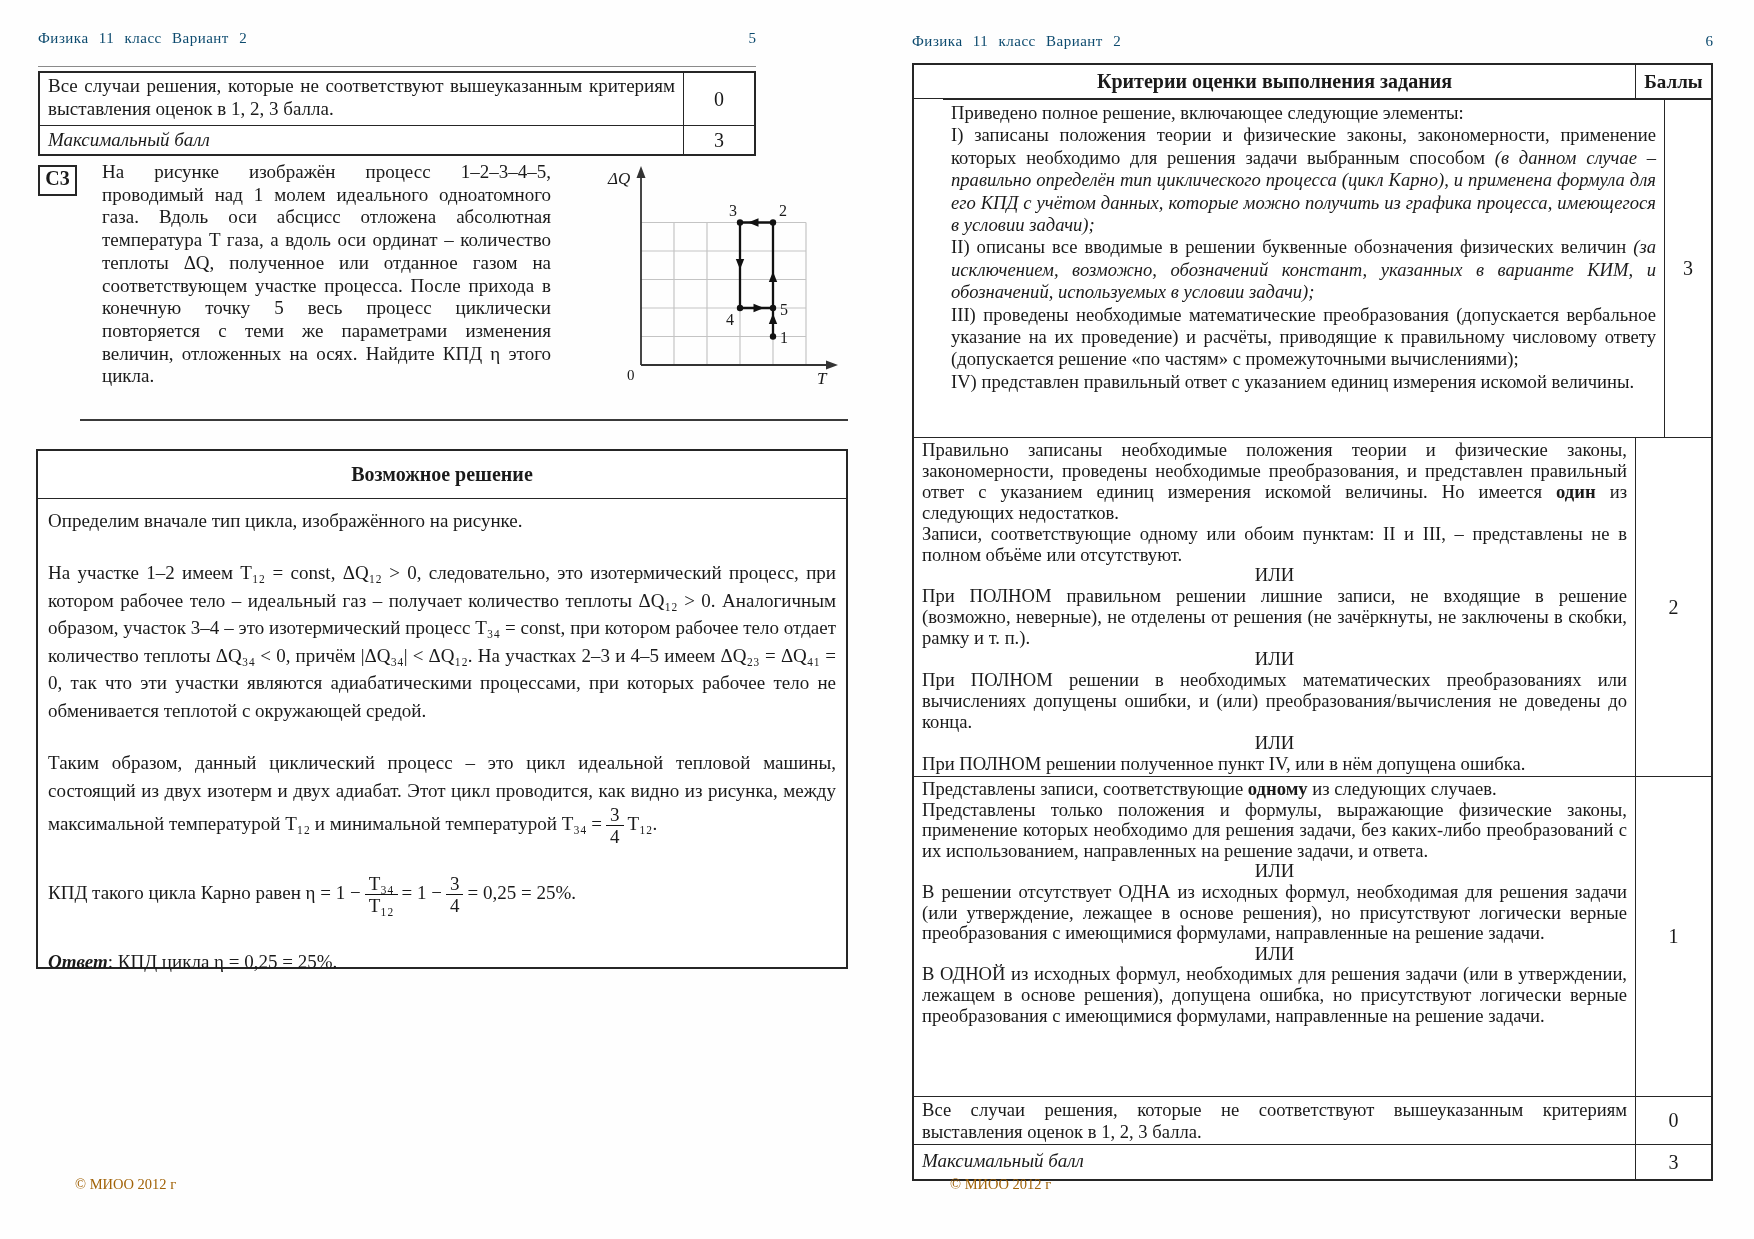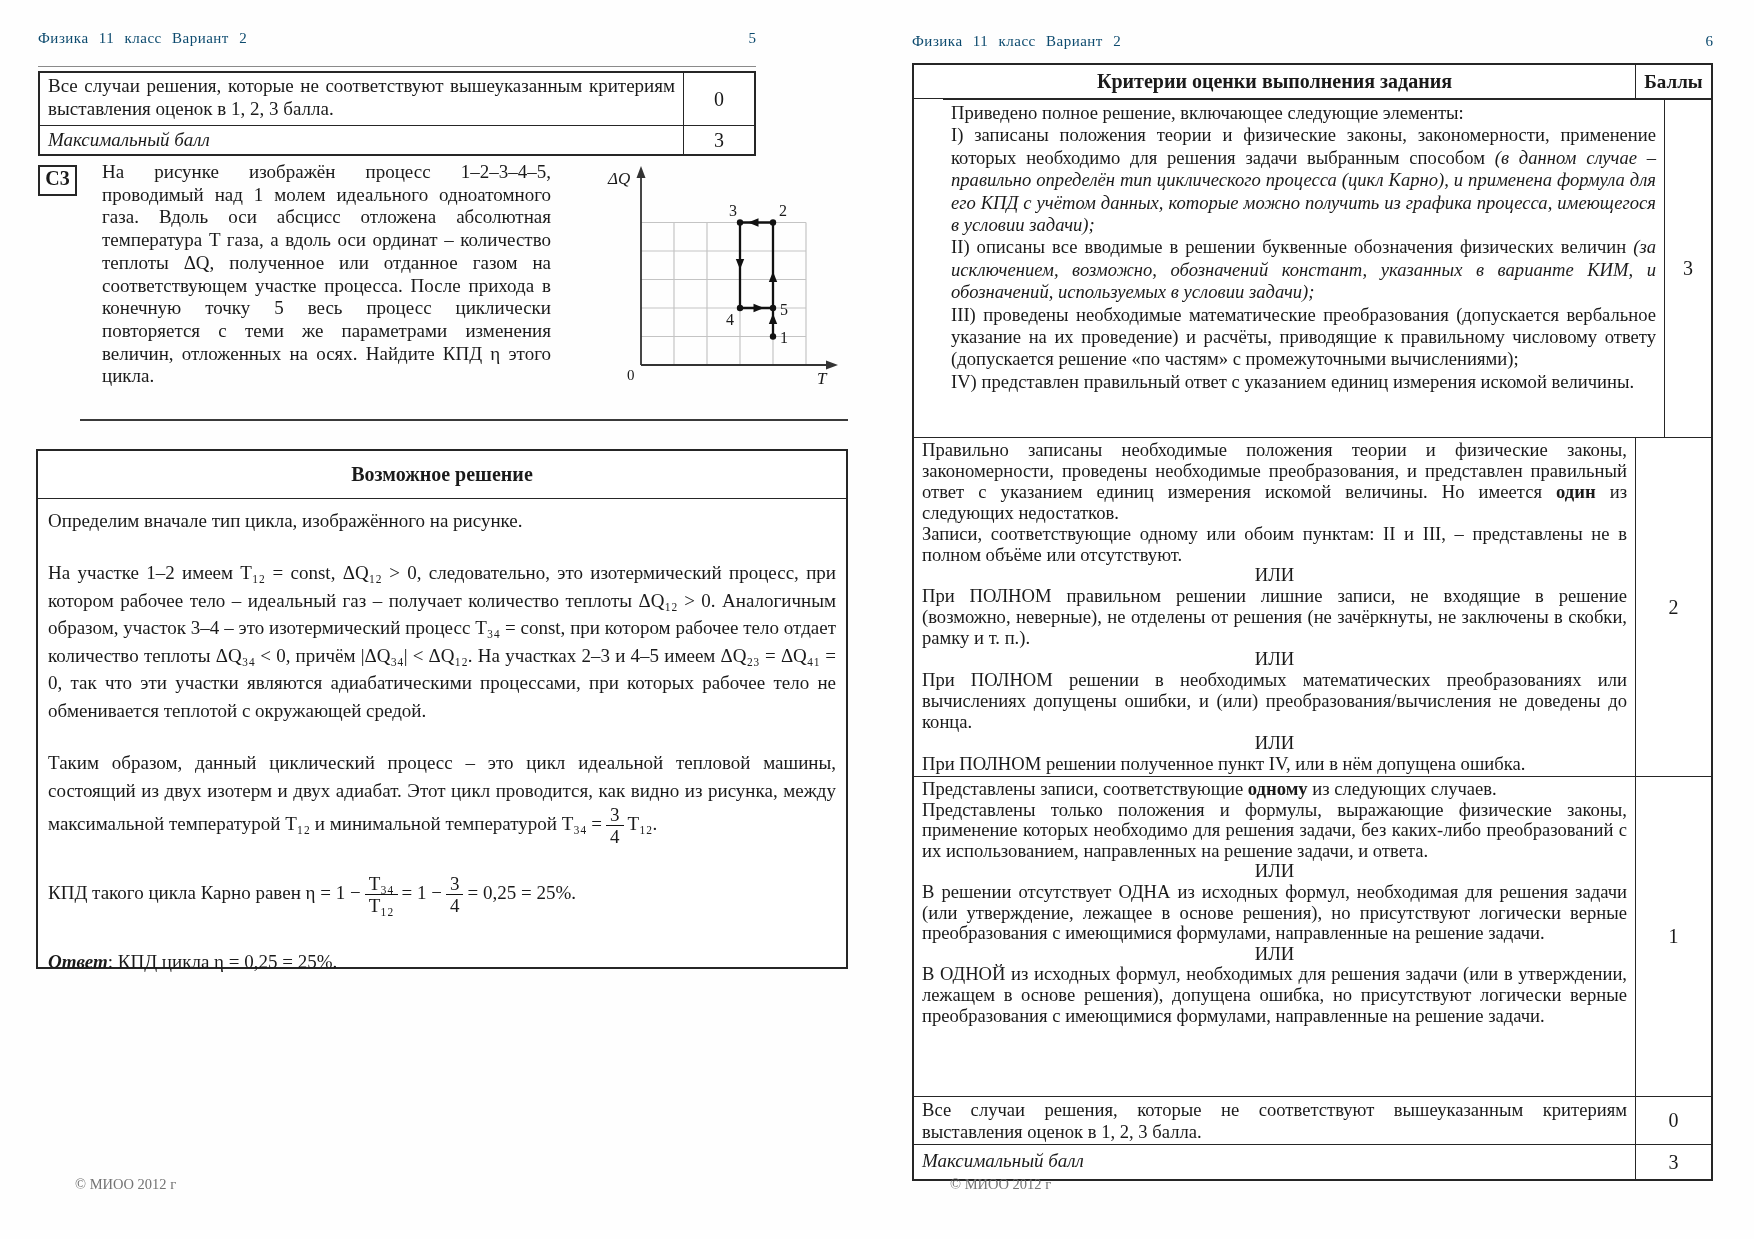--- a/index.html
+++ b/index.html
@@ -65,21 +65,21 @@
   .rtbl .rr1 { height:338px;margin-left:29px; } .rtbl .rr1 .tcell { line-height:22.4px; }
   .rtbl .rr2 { height:339px; } .rtbl .rr2 .tcell { line-height:20.9px; }
   .rtbl .rr3 { height:320px; } .rtbl .rr3 .tcell { line-height:20.6px; }
   .rtbl .rr4 { height:48px; }  .rtbl .rr4 .tcell { line-height:21.5px; }
   .rtbl .rr5 { height:35px; }  .rtbl .rr5 .tcell { font-size:19px; line-height:28px; }
   .cr { text-align:justify; }
   .or-line { text-align:center; }
   .it { font-style:italic; }
   .bd { font-weight:bold; }
 
-  .footer { font-size:14.5px; color:#737373; }
+  .footer { font-size:14.5px; color:#a16207; }
 
   .figwrap { width:245px; height:230px; }
   .fig text { font-family:"Liberation Serif","DejaVu Serif",serif; fill:#1a1a1a; }
   .artifact-line { border-top:1px solid #8a8a8a; height:0; }
 </style>
 </head>
 <body>
 
 <div class="abs hdr" style="left:38px; top:30px; width:718px;">
   <span class="ttl">Физика 11 класс Вариант 2</span>

